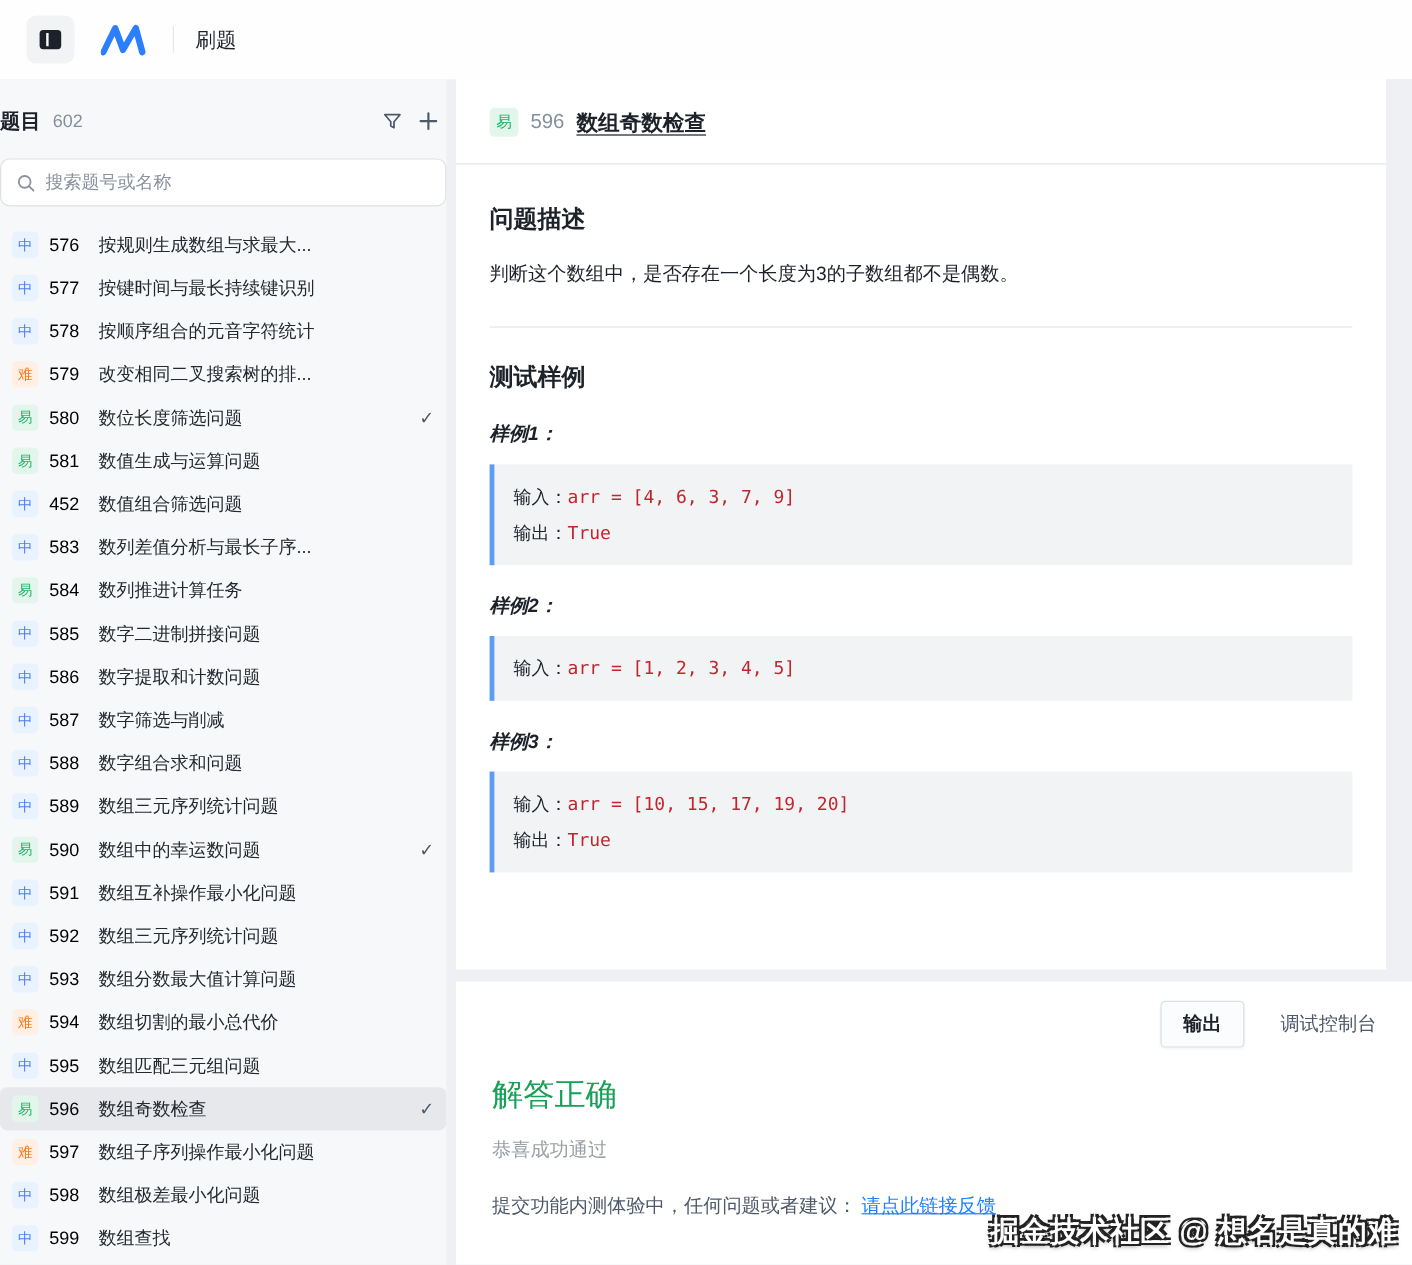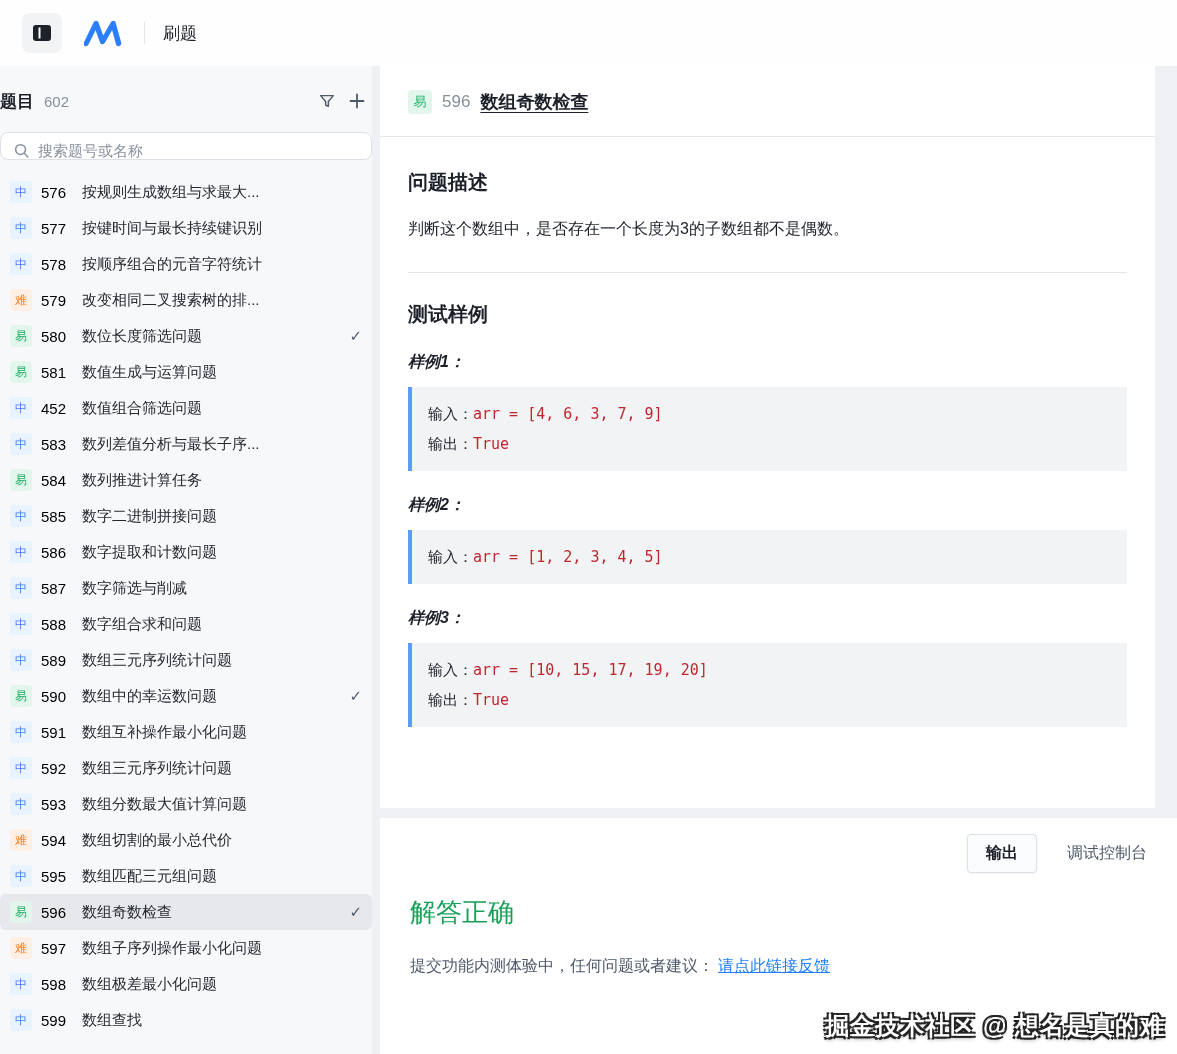--- a/index.html
+++ b/index.html
@@ -36,22 +36,22 @@
   
   .sidebar-header { display:flex; align-items:center; margin:20px 0 16px; }
   .sb-title { font-size:17px; font-weight:700; color:#1d2129; }
   .sb-count { font-size:15px; color:#86909c; margin-left:10px; }
   .sidebar-header .spacer { flex:1; }
   .icon-btn {
     border:none; background:transparent; width:30px; height:30px; cursor:pointer;
     display:flex; align-items:center; justify-content:center; border-radius:6px;
   }
   .search-box {
-    height:28px; background:#ffffff; border:1px solid #dde0e6; border-radius:8px;
-    display:flex; align-items:flex-end; padding:0 12px; gap:8px;
+    height:40px; background:#ffffff; border:1px solid #dde0e6; border-radius:8px;
+    display:flex; align-items:center; padding:0 12px; gap:8px;
   }
   .search-box input {
     border:none; outline:none; background:transparent; flex:1;
     font-size:15px; color:#1d2129; font-family:inherit;
   }
   .search-box input::placeholder { color:#8a919f; }
   .problem-list { margin-top:14px; }
   .list-item {
     display:flex; align-items:center; height:36px; padding:0 10px; gap:9px;
     border-radius:6px; font-size:15px; cursor:pointer;
@@ -330,20 +330,21 @@
         </main>
         <div class="scroll-gutter"></div>
       </div>
 
       <div class="bottom-panel">
         <div class="tabs">
           <button class="tab active">输出</button>
           <button class="tab">调试控制台</button>
         </div>
         <div class="result-title">解答正确</div>
+        <div class="result-sub">恭喜成功通过</div>
         <div class="feedback-line">
           <span>提交功能内测体验中，任何问题或者建议：</span><a class="feedback-link">请点此链接反馈</a>
         </div>
         <div class="watermark">掘金技术社区 @ 想名是真的难</div>
       </div>
 
     </div>
   </div>
 </div>
 

